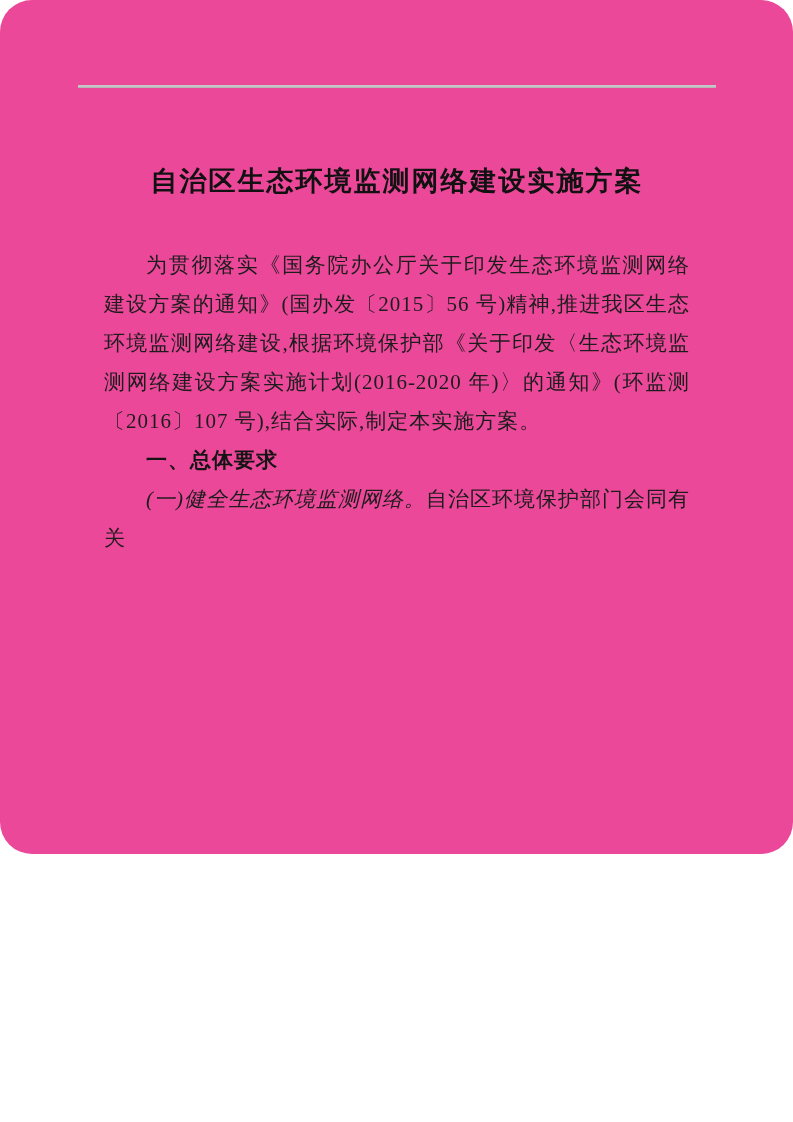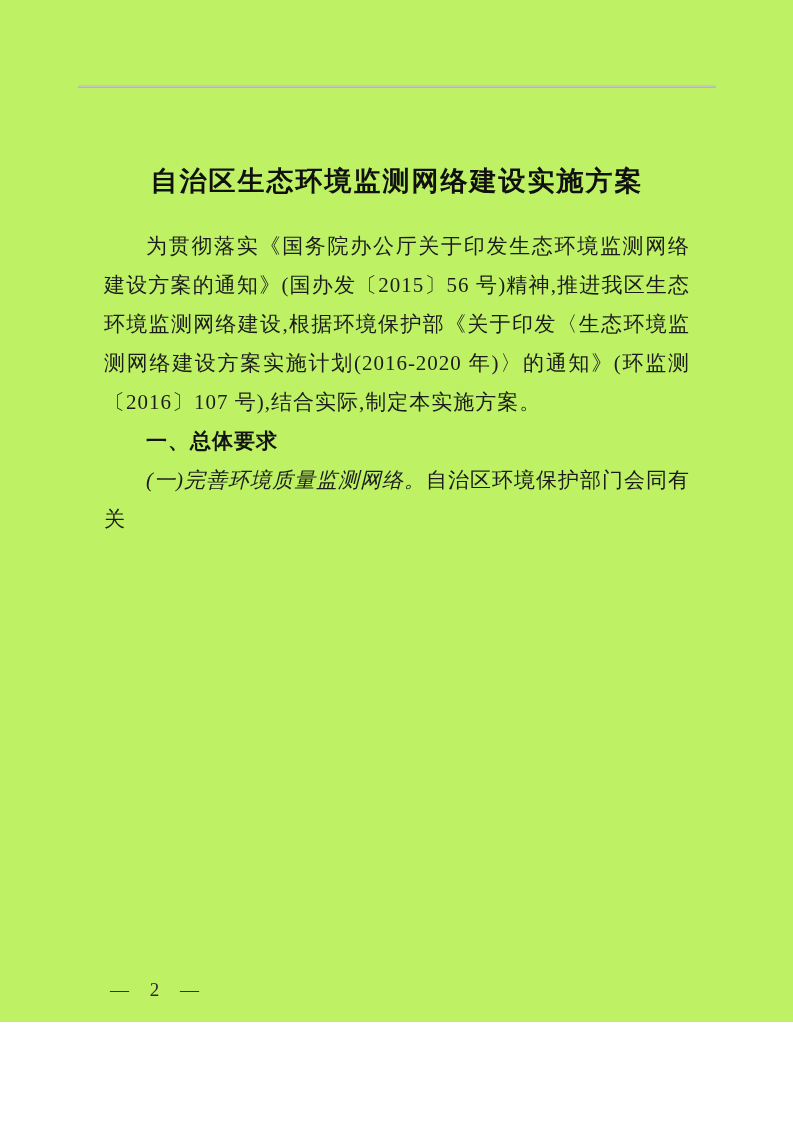--- a/index.html
+++ b/index.html
@@ -3,25 +3,26 @@
 <meta charset="utf-8">
 <style>
   html, body {
     margin: 0;
     padding: 0;
     background: #ffffff;
   }
   .page {
     position: relative;
     width: 793px;
-    height: 1022px;
-    background: #bef264;
+    height: 854px;
+    background: #ec4899;
     overflow: hidden;
     font-family: "Liberation Serif", "DejaVu Serif", serif;
     color: #1c1c1c;
+    border-radius: 32px;
   }
   .header-rule {
     position: absolute;
     top: 85px;
     left: 78px;
     width: 638px;
     height: 2px;
     background: #c6c6c6;
     border-bottom: 1px solid #b5b5b5;
   }
@@ -43,21 +44,21 @@
   }
   .para {
     margin: 0;
     font-size: 21px;
     line-height: 39px;
     letter-spacing: 1px;
     text-indent: 2em;
     text-align: justify;
   }
   .para.intro {
-    margin-top: 26px;
+    margin-top: 45px;
   }
   .section-heading {
     margin: 0;
     font-family: Liberation Serif, serif;
     font-size: 21px;
     font-weight: bold;
     line-height: 39px;
     letter-spacing: 1px;
     text-indent: 2em;
     color: #141414;
@@ -88,19 +89,19 @@
     <h1 class="doc-title">自治区生态环境监测网络建设实施方案</h1>
 
     <p class="para intro">为贯彻落实《国务院办公厅关于印发生态环境监测网络建设方案的通知》(国办发〔2015〕56 号)精神,推进我区生态环境监测网络建设,根据环境保护部《关于印发〈生态环境监测网络建设方案实施计划(2016-2020 年)〉的通知》(环监测〔2016〕107 号),结合实际,制定本实施方案。</p>
 
     <h2 class="section-heading">一、总体要求</h2>
 
 
 
 
 
-    <p class="para"><span class="kai-lead">(一)完善环境质量监测网络。</span><span>自治区环境保护部门会同有关</span></p>
+    <p class="para"><span class="kai-lead">(一)健全生态环境监测网络。</span><span>自治区环境保护部门会同有关</span></p>
 
   </div>
 
   <div class="page-number">— 2 —</div>
 
 </div>
 
 </body></html>

